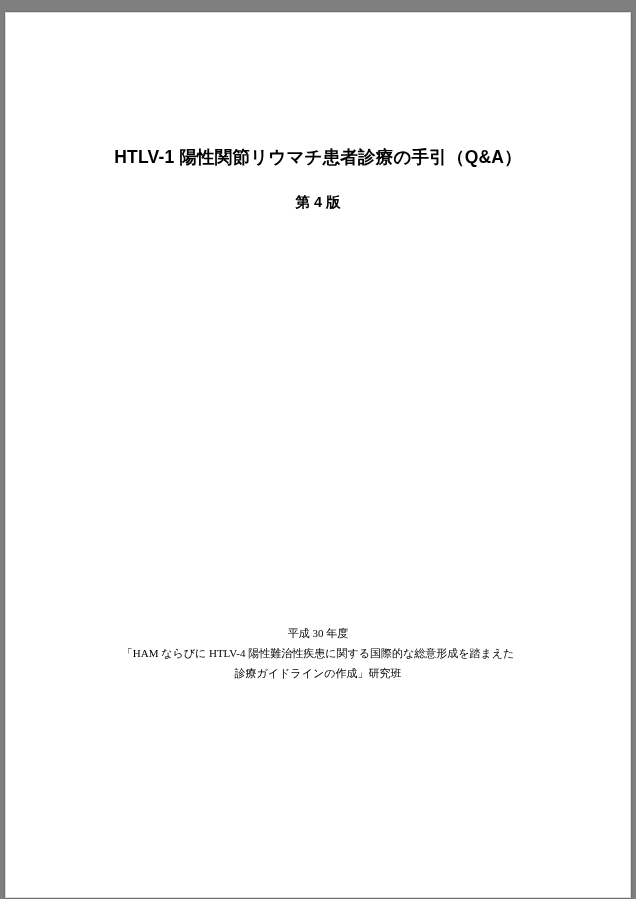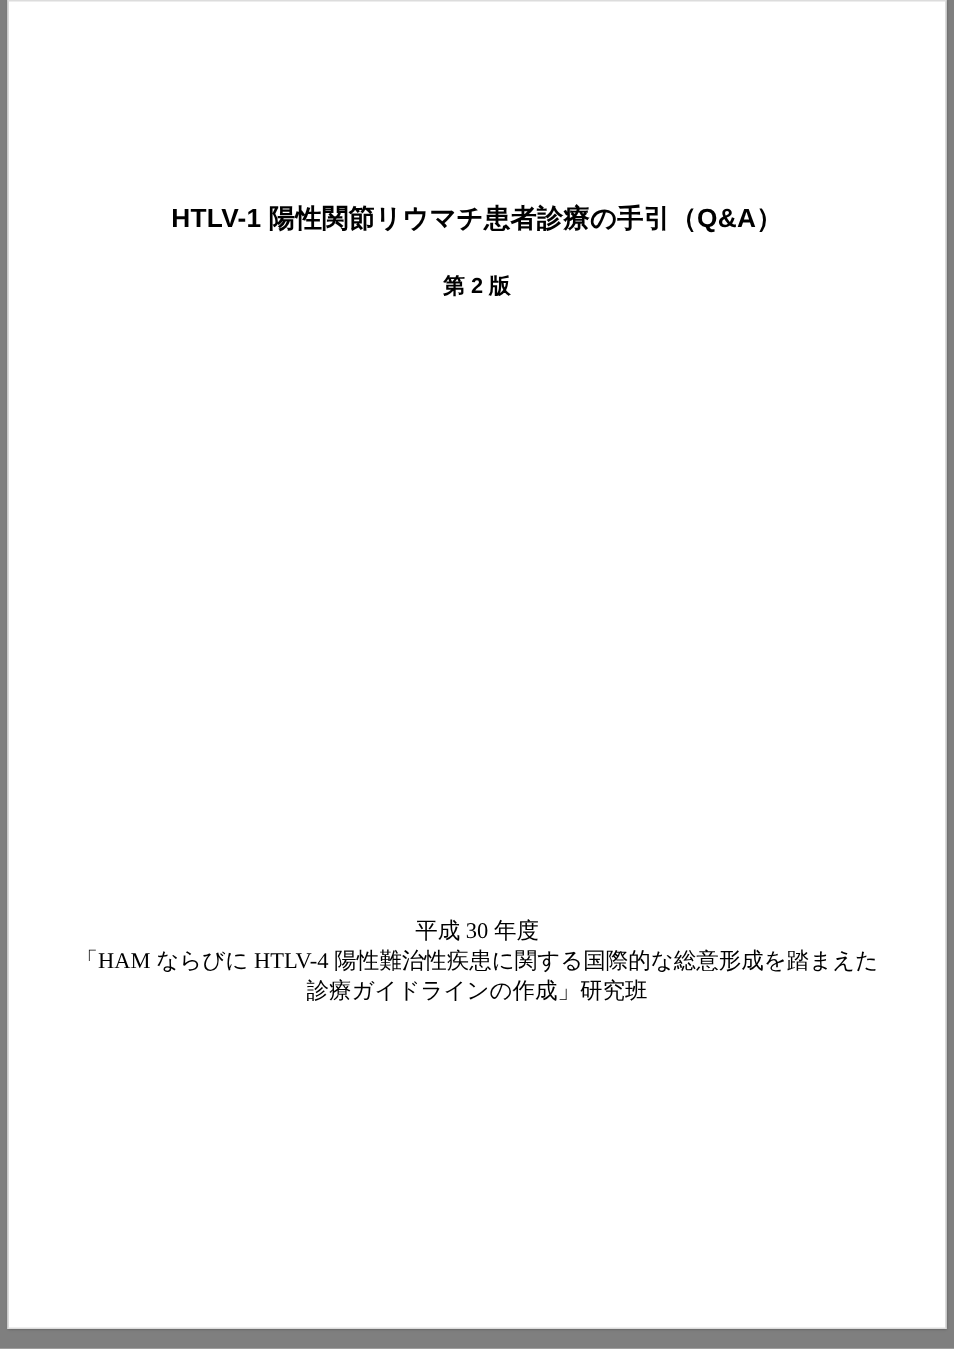--- a/index.html
+++ b/index.html
@@ -21,21 +21,21 @@
     height: 899px;
     background: #7f7f7f;
     display: flex;
     align-items: flex-start;
     justify-content: center;
   }
   .page {
     position: relative;
     width: 624px;
     height: 884px;
-    margin-top: 0;
+    margin-top: 12px;
     background: #ffffff;
     border: 1px solid #dcdcdc;
     box-shadow: 0 0 2px rgba(0,0,0,0.35);
     overflow: hidden;
   }
   .title-block {
     position: absolute;
     top: 133px;
     left: 0;
     width: 100%;
@@ -58,36 +58,36 @@
     margin-top: 24px;
   }
   .footer-block {
     position: absolute;
     top: 610px;
     left: 0;
     width: 100%;
     text-align: center;
     color: #000000;
     font-family: "Liberation Serif", serif;
-    font-size: 15px;
+    font-size: 11px;
     line-height: 20px;
   }
   .footer-block div {
     white-space: nowrap;
   }
 </style>
 </head>
 <body>
 
 <div class="page-wrap">
   <div class="page">
 
     <div class="title-block">
       <div class="doc-title">HTLV-1 陽性関節リウマチ患者診療の手引（Q&amp;A）</div>
-      <div class="doc-edition">第 2 版</div>
+      <div class="doc-edition">第 4 版</div>
     </div>
 
     <div class="footer-block">
       <div>平成 30 年度</div>
       <div>「HAM ならびに HTLV-4 陽性難治性疾患に関する国際的な総意形成を踏まえた</div>
       <div>診療ガイドラインの作成」研究班</div>
     </div>
 
   </div>
 </div>

